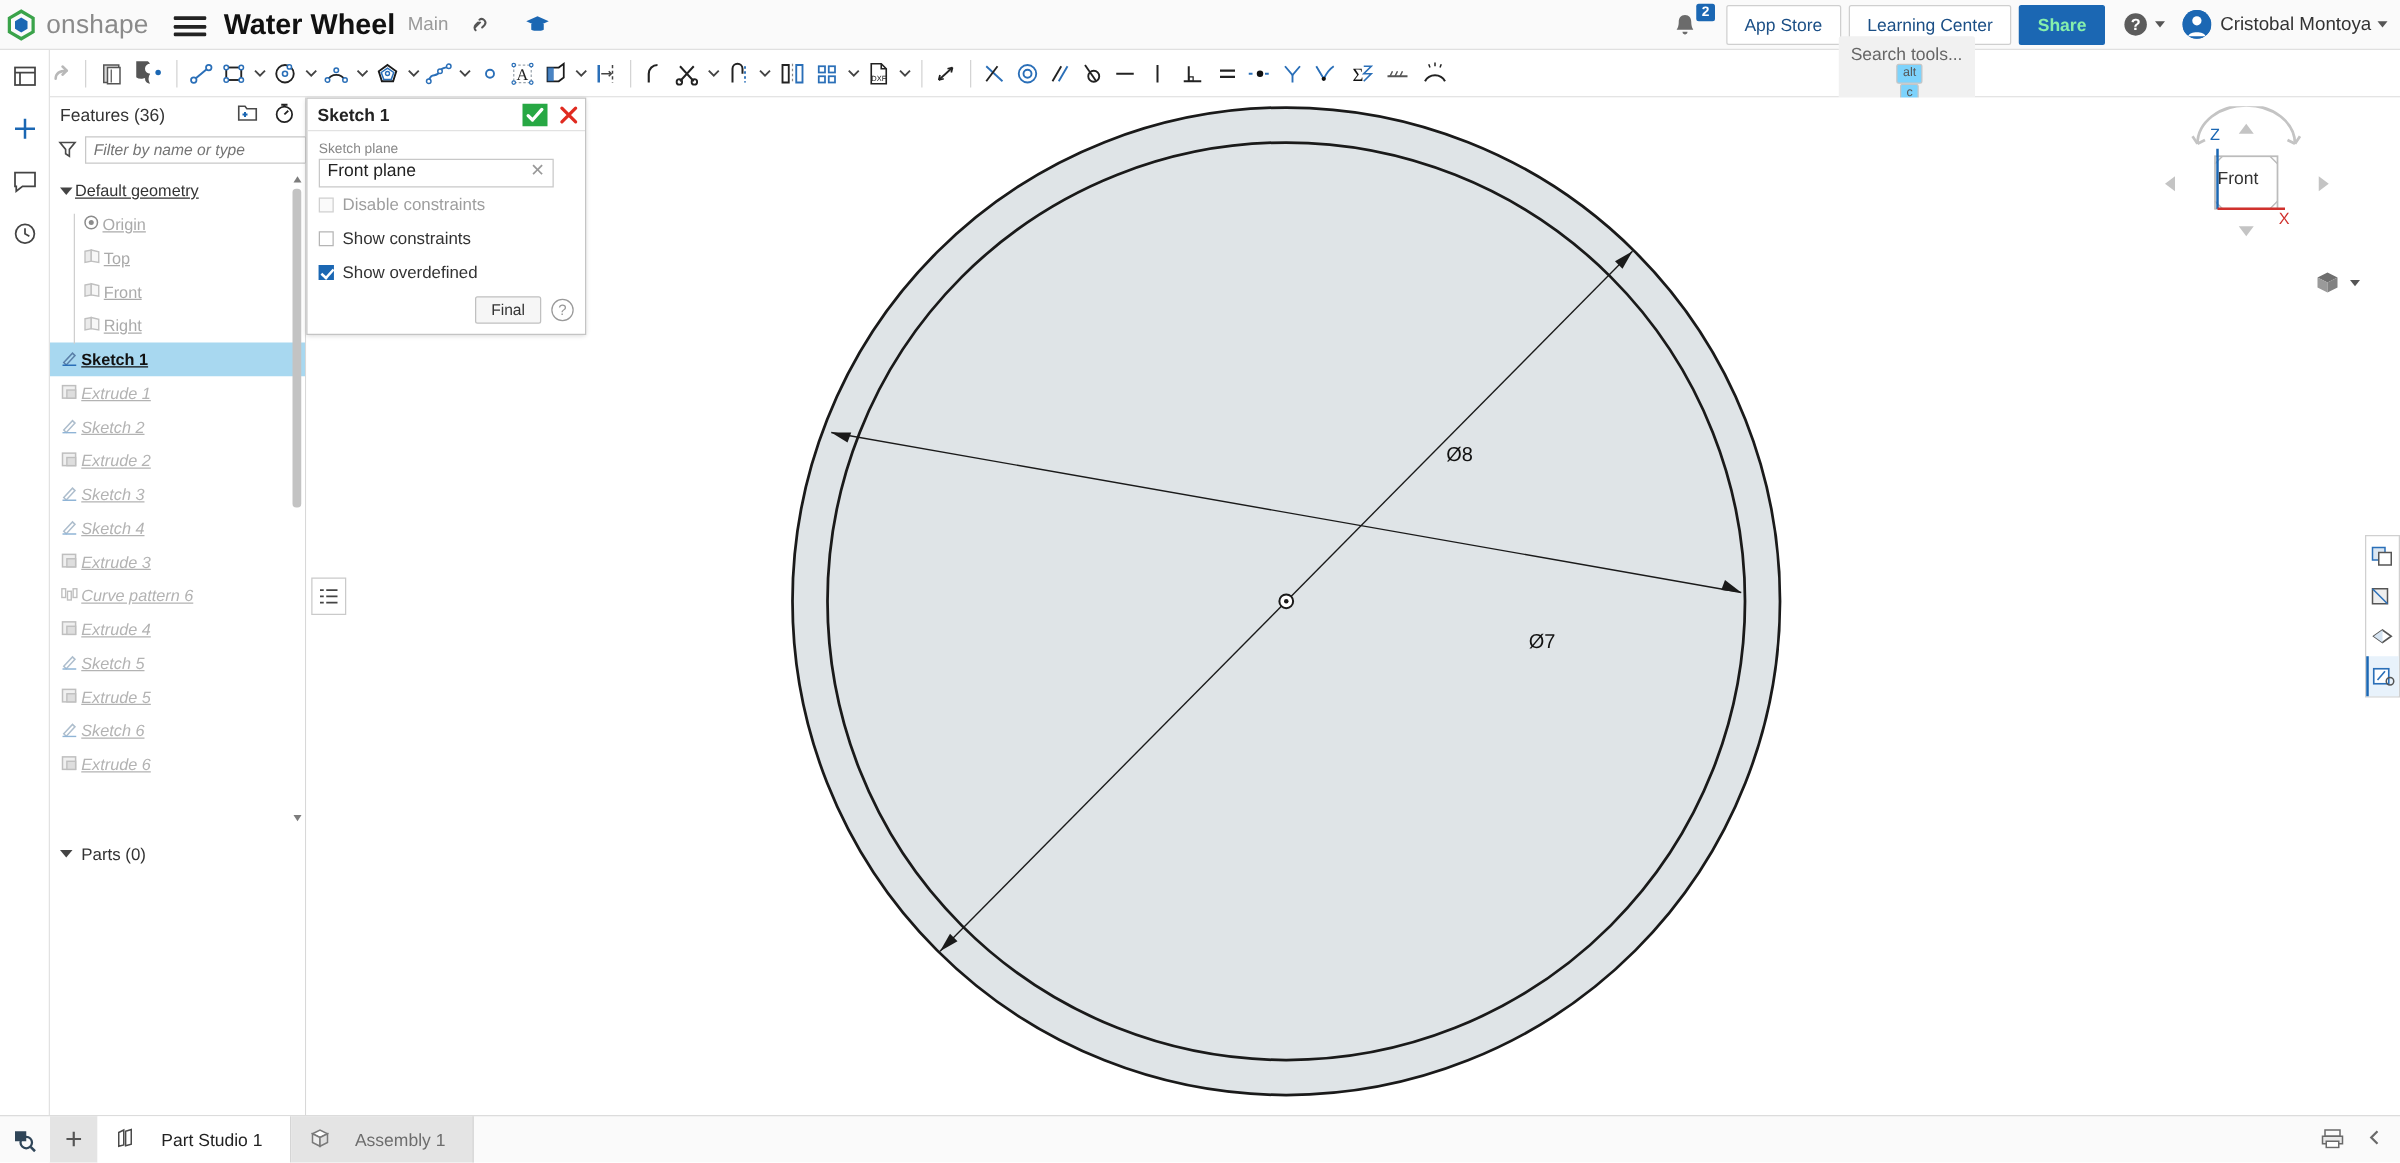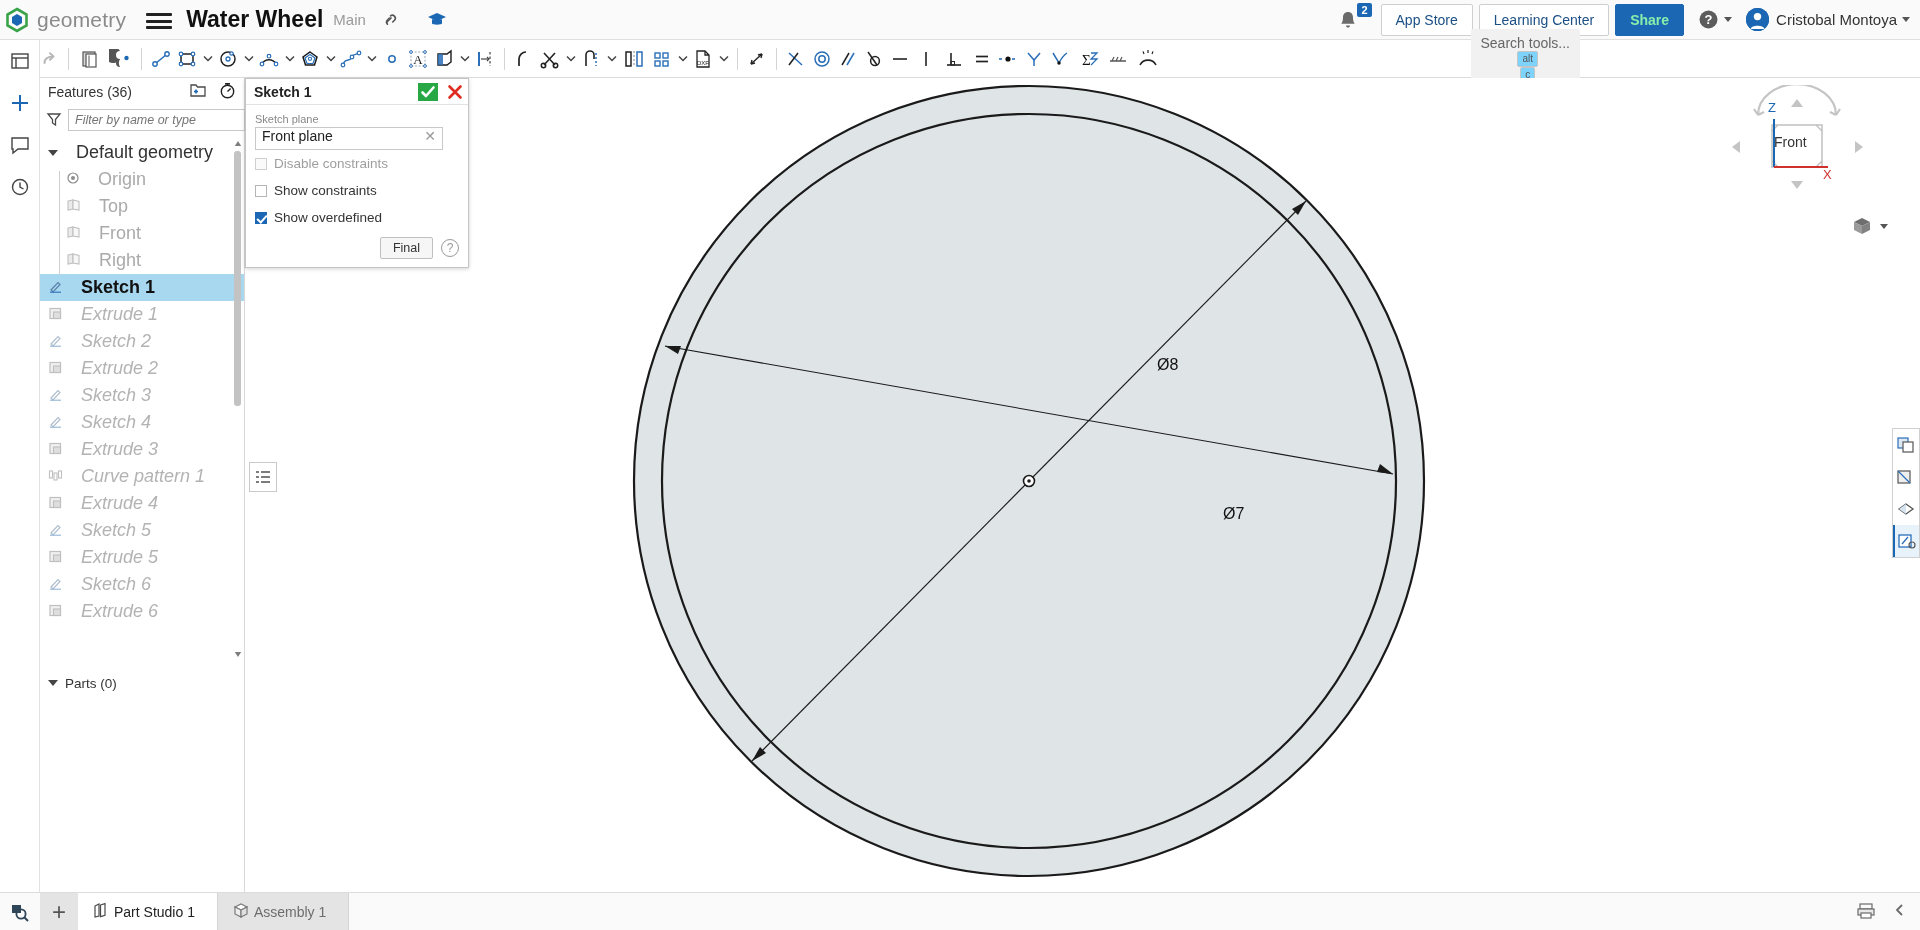--- a/index.html
+++ b/index.html
@@ -81,21 +81,21 @@
   .fp-header { display:flex; align-items:center; height:27px; padding: 0 8px; }
   .fp-title { font-size:14px; color:#333; }
   .fp-header-icons { margin-left:auto; display:flex; gap:12px; align-items:center; }
   .fp-filter-row { display:flex; align-items:center; height:30px; padding: 0 6px; gap:6px;}
   .filter-input {
     flex:1; border:1px solid #c8c8c8; height:22px; font-size:12.5px; padding:0 6px;
     color:#999; font-style:italic; font-family:"Liberation Sans",sans-serif; background:#fff;
   }
   .tree { position:relative; margin-top:4px; height:530px; overflow:hidden; }
   .tree-row { display:flex; align-items:center; height:27px; padding-left:8px; cursor:pointer; }
-  .tree-row .label { font-size:18px; margin-left:18px; white-space:nowrap; }
+  .tree-row .label { font-size:13px; margin-left:2px; white-space:nowrap;text-decoration:underline; }
   .tree-row.group .label { color:#333; }
   .tree-row.child { padding-left:26px; }
   .tree-row.child .label { color:#aaa; }
   .tree-row.feature { padding-left:8px; }
   .tree-row.feature .label { color:#b3b3b3; font-style:italic; }
   .tree-row.selected { background:#a8d8f0; }
   .tree-row.selected .label { color:#111; font-weight:bold; font-style:normal; }
   .tree-guide { position:absolute; left:19px; top:32px; width:1px; height:104px; background:#cfcfcf;}
   .chev-down { width:0;height:0;border-left:5px solid transparent;border-right:5px solid transparent;
                border-top:6px solid #444; }
@@ -167,40 +167,40 @@
 
   
   .bottom-bar {
     position:absolute; bottom:0; left:0; width:1920px; height:38px;
     background:#fafafa; border-top:1px solid #dcdcdc; display:flex; align-items:center;
   }
   .bb-icon { width:40px;height:38px;display:flex;align-items:center;justify-content:center;cursor:pointer;flex:none;}
   .bb-plus { width:38px;height:38px;display:flex;align-items:center;justify-content:center;
              background:#e4e4e4;cursor:pointer;font-size:24px;color:#555;flex:none;}
   .tab {
-    display:flex; align-items:center; height:38px; padding: 0 22px 0 14px; gap:4px;
+    display:flex; align-items:center; height:38px; padding: 0 22px 0 14px; gap:19px;
     border-right:1px solid #d5d5d5; font-size:14px; cursor:pointer; white-space:nowrap;
   }
   .tab.active { background:#fff; color:#222; }
   .tab.inactive { background:#e4e4e4; color:#6d6d6d; }
   .bb-right { margin-left:auto; display:flex; align-items:center; padding-right:12px; gap:16px; }
 </style>
 </head>
 <body>
 
 <div id="app">
 
   <div class="header">
     <div class="logo-mark">
       <svg width="26" height="26" viewBox="0 0 26 26">
         <polygon points="13,2 22.5,7.5 22.5,18.5 13,24 3.5,18.5 3.5,7.5" fill="none" stroke="#3aa34a" stroke-width="2.6"></polygon>
         <polygon points="13,7 18,10 18,16 13,19 8,16 8,10" fill="#1b67b3"></polygon>
       </svg>
     </div>
-    <div class="brand">geometry</div>
+    <div class="brand">onshape</div>
 
     <div class="hamburger">
       <span></span>
         <span></span>
         <span></span>
     </div>
 
     <div class="doc-title">Water Wheel</div>
     <div class="workspace-name">Main</div>
 
@@ -730,21 +730,21 @@
         <span class="label">Extrude 3</span>
       </div>
       <div class="tree-row feature">
         <span>
           <svg width="15" height="14" viewBox="0 0 15 14">
             <rect x="1.5" y="3" width="3" height="7" fill="none" stroke="#bfbfbf" stroke-width="1.1"></rect>
             <rect x="6" y="5" width="3" height="7" fill="none" stroke="#bfbfbf" stroke-width="1.1"></rect>
             <rect x="10.5" y="3" width="3" height="7" fill="none" stroke="#bfbfbf" stroke-width="1.1"></rect>
           </svg>
         </span>
-        <span class="label">Curve pattern 1</span>
+        <span class="label">Curve pattern 6</span>
       </div>
       <div class="tree-row feature">
         <span>
           <svg width="15" height="14" viewBox="0 0 15 14">
             <rect x="2" y="2.5" width="10.5" height="10" fill="#f0f0f0" stroke="#bfbfbf" stroke-width="1.2"></rect>
             <rect x="5.5" y="6" width="7" height="6.5" fill="#dedede" stroke="#bfbfbf" stroke-width="1.1"></rect>
           </svg>
         </span>
         <span class="label">Extrude 4</span>
       </div>

